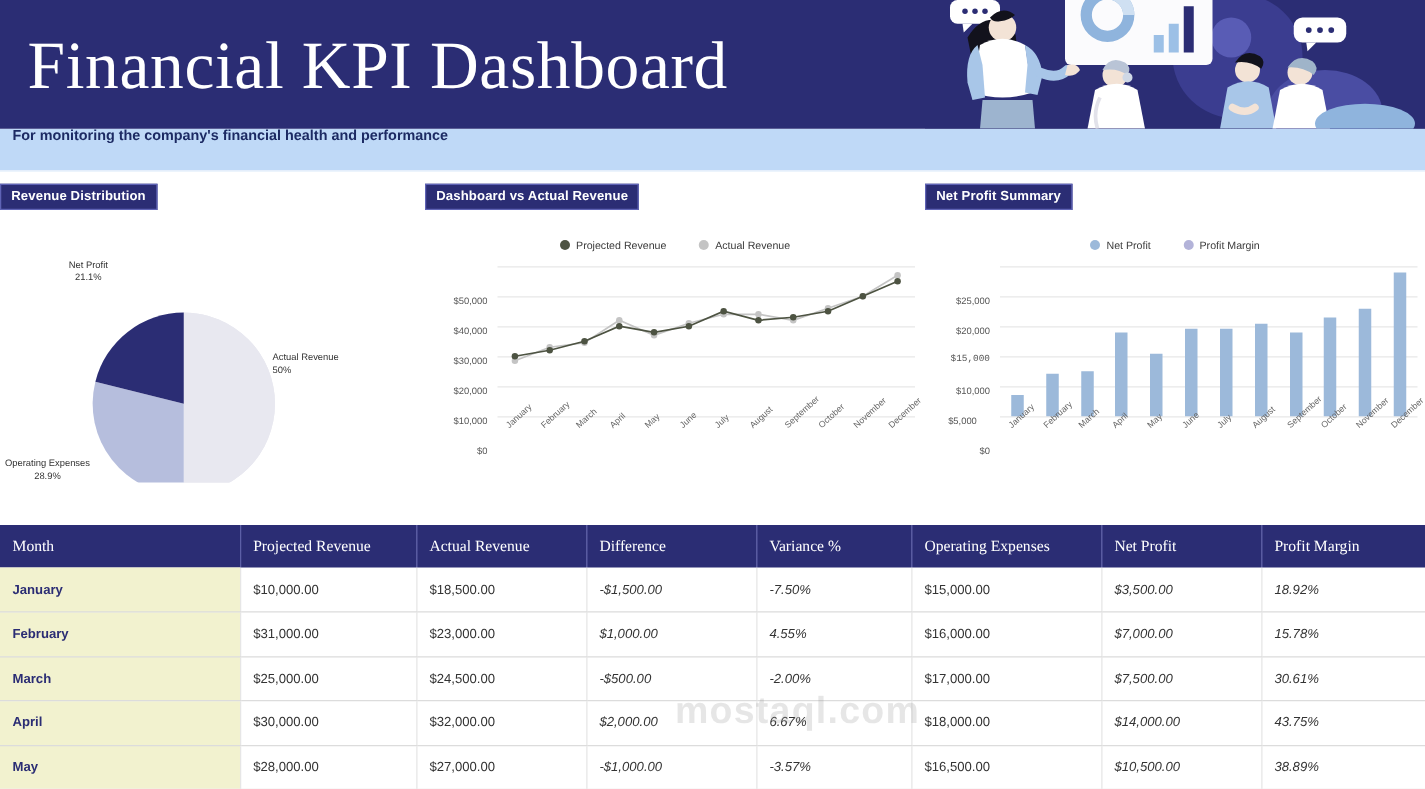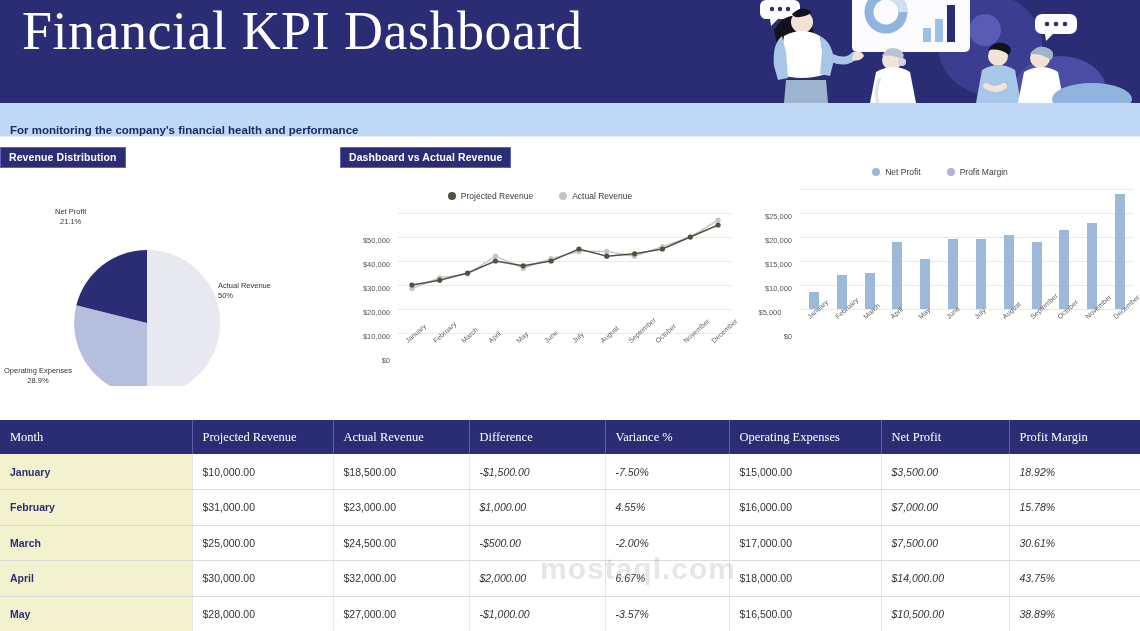--- a/index.html
+++ b/index.html
@@ -9,42 +9,42 @@
     background: #ffffff;
     overflow: hidden;
   }
   .page { position: relative; width: 1140px; height: 631px; background:#fff; }
 
   
   .header {
     position: relative;
     height: 103px;
     background: #2b2d74;
-    display: flex; align-items: flex-start;
+    display: flex; align-items: center;
     overflow: hidden;
   }
   .header-title {
     position: relative; z-index: 3;
     margin-left: 22px;
     font-family: "Liberation Serif", serif;
     font-size: 54px;
     color: #ffffff;
     font-weight: 400;
     letter-spacing: 0.5px;
     white-space: nowrap;
   }
   .header-art {
     position: absolute; right: 0; top: 0;
     width: 400px; height: 103px;
     z-index: 2;
   }
   .subtitle-bar {
     height: 34px;
     background: #bfd9f7;
-    display: flex; align-items: flex-end;
+    display: flex; align-items: flex-start;
     border-bottom: 1px solid #e4eefb;
   }
   .subtitle-text {
     margin-left: 10px;
     font-size: 11.5px;
     font-weight: bold;
     color: #1c2a63;
   }
 
   
@@ -335,39 +335,42 @@
           <div class="x-tick" style="left: 230.917px; top: 134px;">July</div>
           <div class="x-tick" style="left: 258.75px; top: 134px;">August</div>
           <div class="x-tick" style="left: 286.583px; top: 134px;">September</div>
           <div class="x-tick" style="left: 314.417px; top: 134px;">October</div>
           <div class="x-tick" style="left: 342.25px; top: 134px;">November</div>
           <div class="x-tick" style="left: 370.083px; top: 134px;">December</div>
         </div>
     </div>
 
     <div class="chart-cell bar">
+      <div class="badge-wrap">
+        <span class="chart-badge">Net Profit Summary</span>
+      </div>
       <div class="legend">
         <span class="legend-item">
           <span class="legend-dot" style="background:#9cb9da"></span>
           <span class="legend-label">Net Profit</span>
         </span>
         <span class="legend-item">
           <span class="legend-dot" style="background:#b3b3d9"></span>
           <span class="legend-label">Profit Margin</span>
         </span>
       </div>
       <div class="plot" id="bar-plot" style="position:relative;height:185px;width:400px;">
           <div class="grid-line" style="left: 60px; top: 128px; width: 334px;"></div>
           <div class="axis-label" style="left: 0px; width: 52px; top: 123px;">$0</div>
           <div class="grid-line" style="left: 60px; top: 104px; width: 334px;"></div>
           <div class="axis-label" style="left: 4px; width: 52px; top: 99px; text-align: center;">$5,000</div>
           <div class="grid-line" style="left: 60px; top: 80px; width: 334px;"></div>
           <div class="axis-label" style="left: 0px; width: 52px; top: 75px;">$10,000</div>
           <div class="grid-line" style="left: 60px; top: 56px; width: 334px;"></div>
-          <div class="axis-label" style="left: 0px; width: 52px; top: 51px;">$15,000</div>
+          <div class="axis-label" style="left: 0px; width: 52px; top: 51px; font-family: Liberation Mono, monospace;">$15,000</div>
           <div class="grid-line" style="left: 60px; top: 32px; width: 334px;"></div>
           <div class="axis-label" style="left: 0px; width: 52px; top: 27px;">$20,000</div>
           <div class="grid-line" style="left: 60px; top: 8px; width: 334px;"></div>
           <div class="axis-label" style="left: 0px; width: 52px; top: 3px;">$25,000</div>
           <div class="bar-rect" style="left: 68.9167px; top: 111.2px; width: 10px; height: 16.8px; background: rgb(156, 185, 218);"></div>
           <div class="bar-rect" style="left: 96.75px; top: 94.4px; width: 10px; height: 33.6px; background: rgb(156, 185, 218);"></div>
           <div class="bar-rect" style="left: 124.583px; top: 92px; width: 10px; height: 36px; background: rgb(156, 185, 218);"></div>
           <div class="bar-rect" style="left: 152.417px; top: 60.8px; width: 10px; height: 67.2px; background: rgb(156, 185, 218);"></div>
           <div class="bar-rect" style="left: 180.25px; top: 77.6px; width: 10px; height: 50.4px; background: rgb(156, 185, 218);"></div>
           <div class="bar-rect" style="left: 208.083px; top: 58.4px; width: 10px; height: 69.6px; background: rgb(156, 185, 218);"></div>

